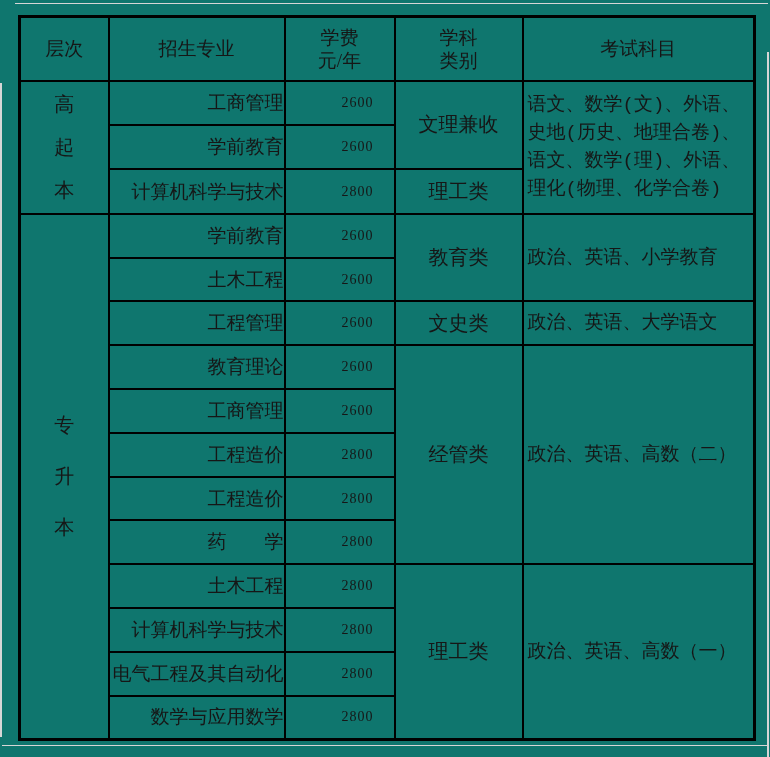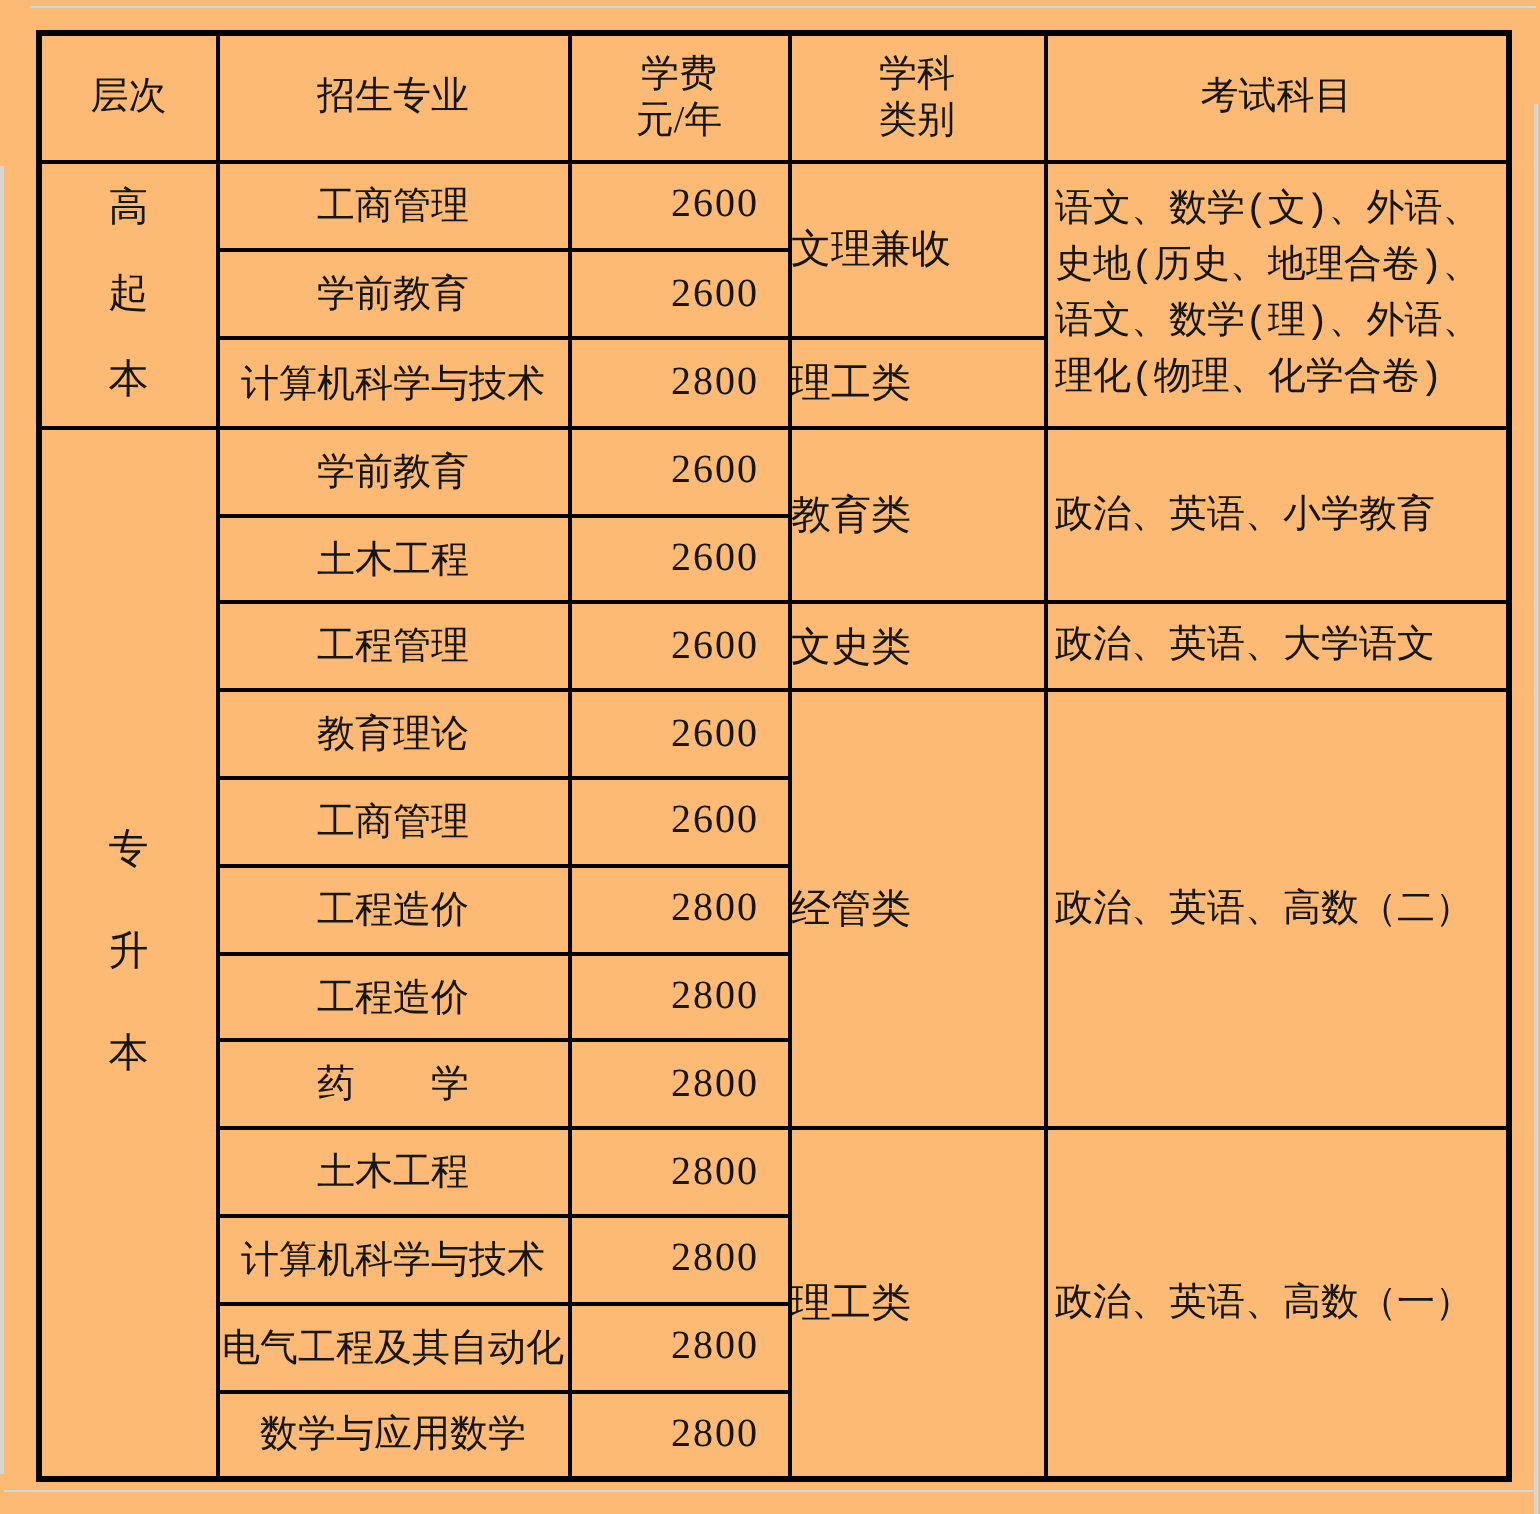--- a/index.html
+++ b/index.html
@@ -9,21 +9,21 @@
     width: 770px;
     height: 757px;
     overflow: hidden;
     font-family: "Liberation Serif", "DejaVu Serif", serif;
     color: #161616;
   }
   #stage {
     position: relative;
     width: 770px;
     height: 757px;
-    background: #fdba74;
+    background: #0f766e;
   }
   
   .edge-line { position: absolute; background: #d6d6d6; }
   #edge-top    { left: 15px;  top: 3px;   width: 753px; height: 1px; }
   #edge-left   { left: 0px;   top: 83px;  width: 2px;   height: 654px; }
   #edge-right  { left: 767px; top: 52px;  width: 2px;   height: 705px; }
   #edge-bottom { left: 2px;   top: 745px; width: 766px; height: 1px; }
 
   table#admission-table {
     position: absolute;
@@ -52,31 +52,32 @@
     white-space: pre-line;
   }
   td.level-cell {
     text-align: center;
     font-size: 20px;
     white-space: pre-line;
   }
   td.level-cell .lv-sm { line-height: 43px; display: inline-block; }
   td.level-cell .lv-lg { line-height: 51px; display: inline-block; }
   td.major-cell {
-    text-align: center;
+    text-align: right;
     font-size: 19px;
     letter-spacing: 0;
   }
   td.tuition-cell {
     text-align: center;
-    font-size: 20px;
+    font-size: 14px;
     letter-spacing: 1px;
     padding-left: 36px;
   }
   td.category-cell {
+    text-align: center;
     font-size: 20px;
   }
   td.exam-cell {
     text-align: left;
     font-size: 19px;
     line-height: 28px;
     white-space: pre-line;
     padding: 0 6px 0 4px;
     font-family: Liberation Mono, monospace;
   }

